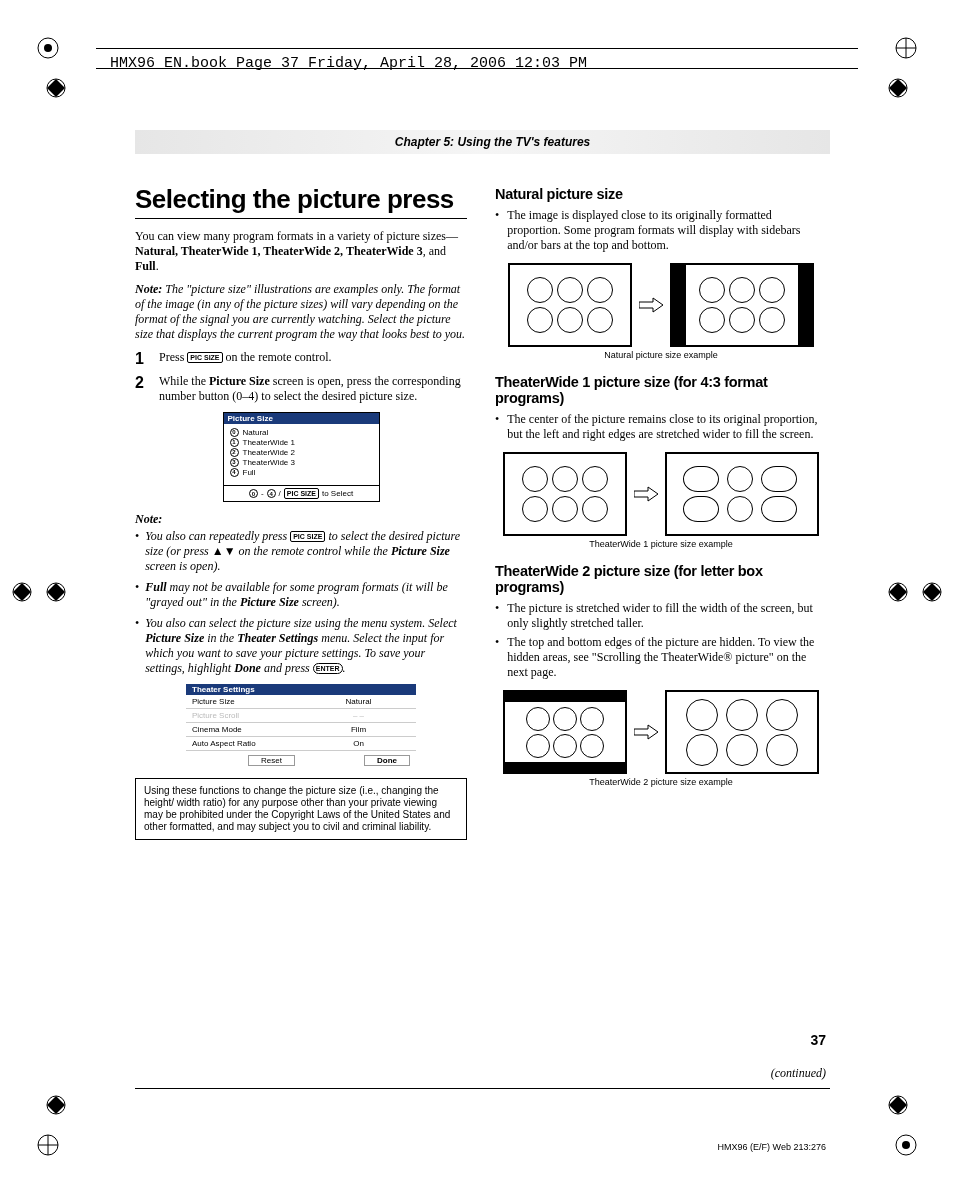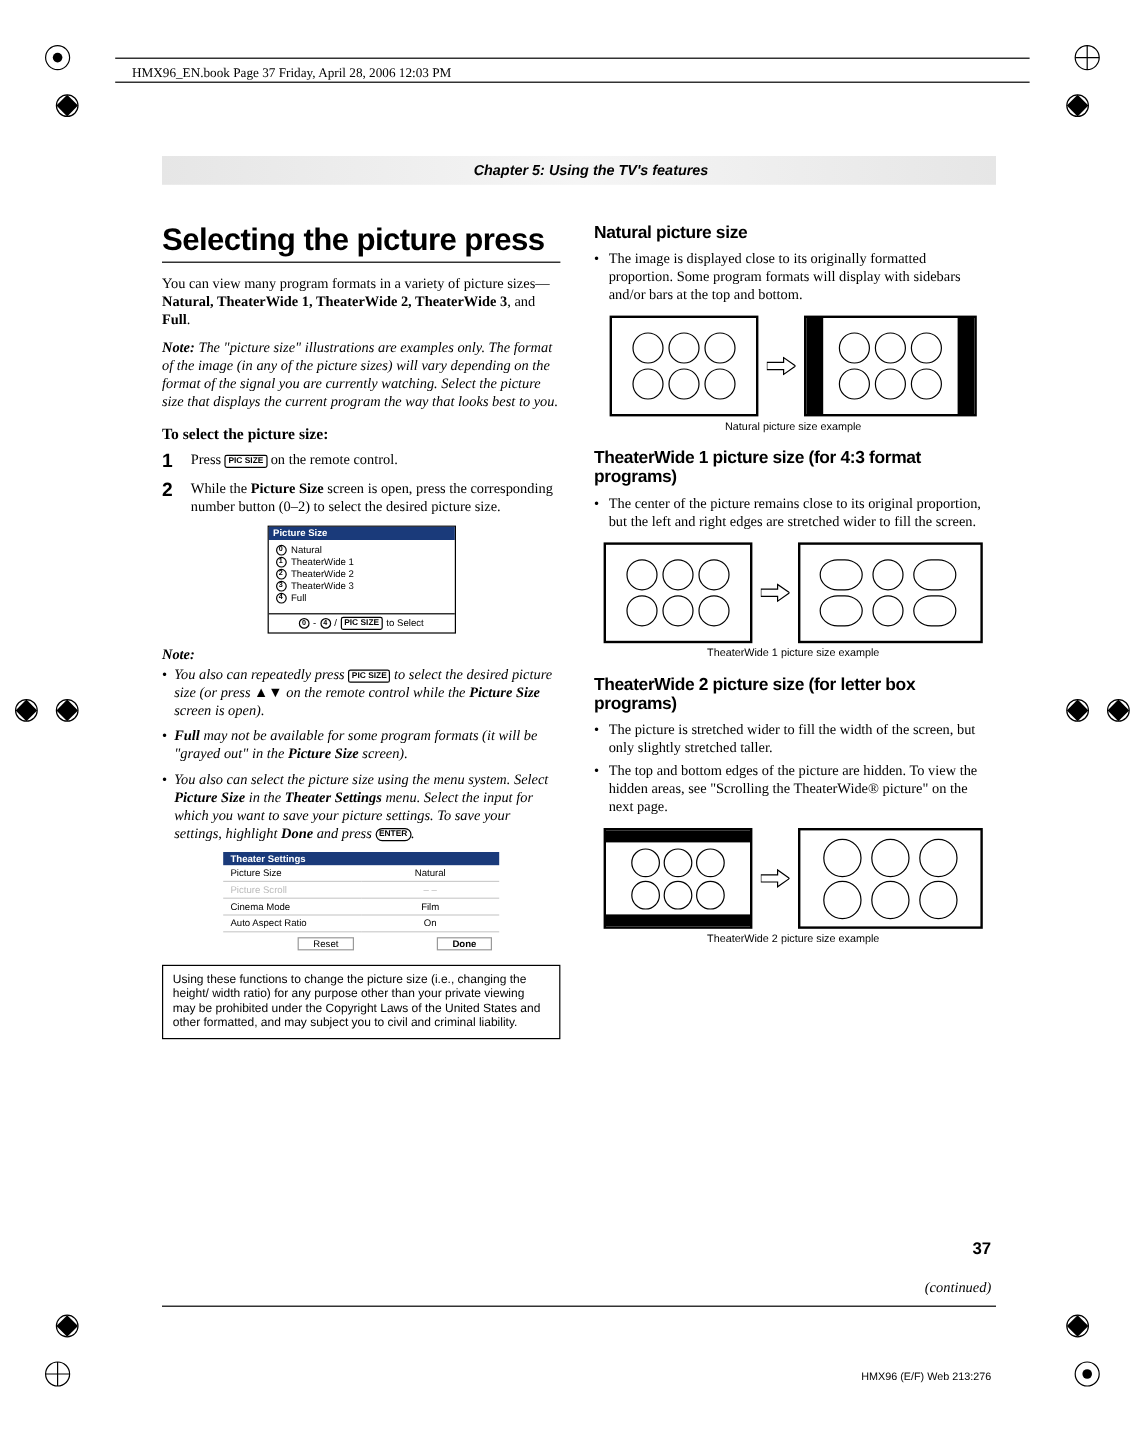--- a/index.html
+++ b/index.html
@@ -13,22 +13,22 @@
     width: 954px;
     height: 1193px;
     position: relative;
     background: #fff;
     overflow: hidden;
   }
   .header-line {
     position: absolute;
     top: 55px;
     left: 110px;
-    font-size: 11px;
-    font-family: Liberation Serif, serif;
+    font-size: 15px;
+    font-family: Liberation Mono, monospace;
   }
   .chapter-bar {
     position: absolute;
     top: 130px;
     left: 135px;
     width: 695px;
     height: 24px;
     background: linear-gradient(to right, #e6e6e6 0%, #f5f5f5 50%, #e6e6e6 100%);
     display:flex;
     align-items:center;
@@ -348,33 +348,32 @@
 
       <p>
         <span>You can view many program formats in a variety of picture sizes—</span><span class="bold">Natural, TheaterWide 1, TheaterWide 2, TheaterWide 3</span><span>, and </span><span class="bold">Full</span>.
       </p>
 
       <p class="note-italic">
         <span class="bold">Note:</span><span> The "picture size" illustrations are examples only. The format of the image (in any of the picture sizes) will vary depending on the format of the signal you are currently watching. Select the picture size that displays the current program the way that looks best to you.</span>
       </p>
 
 
-      <h3 class="sub2">To select the picture size:</h3>
 
       <ol class="steps">
         <li>
           <span class="num">1</span>
           <div>
             <span>Press </span><span class="boxbtn">PIC SIZE</span><span> on the remote control.</span>
           </div>
         </li>
         <li>
           <span class="num">2</span>
           <div>
-            <span>While the </span><span class="bold">Picture Size</span><span> screen is open, press the corresponding number button (0–2) to select the desired picture size.</span>
+            <span>While the </span><span class="bold">Picture Size</span><span> screen is open, press the corresponding number button (0–4) to select the desired picture size.</span>
           </div>
         </li>
       </ol>
 
       <div class="menu-box">
         <div class="menu-head">Picture Size</div>
         <div class="menu-items">
           <div>
               <span class="mnum">0</span>
               <span>Natural</span>

